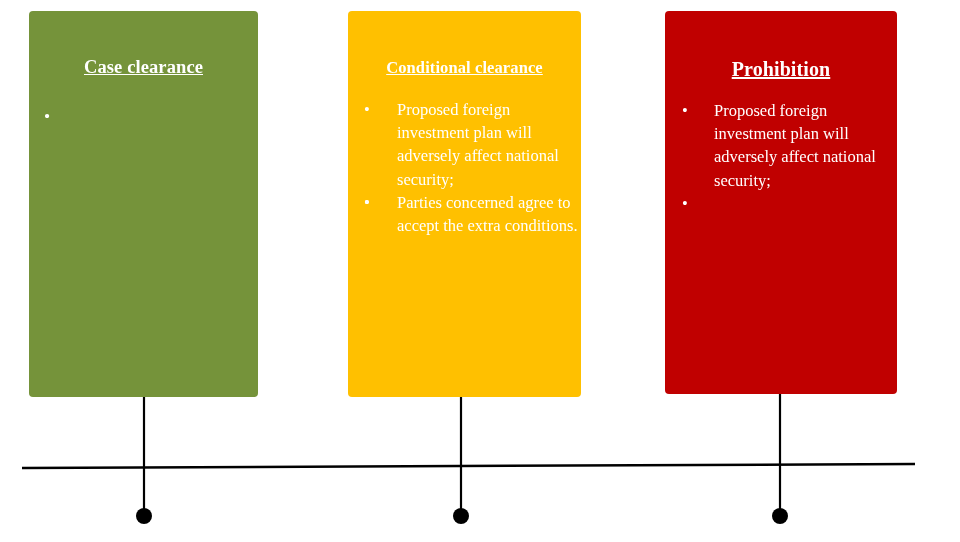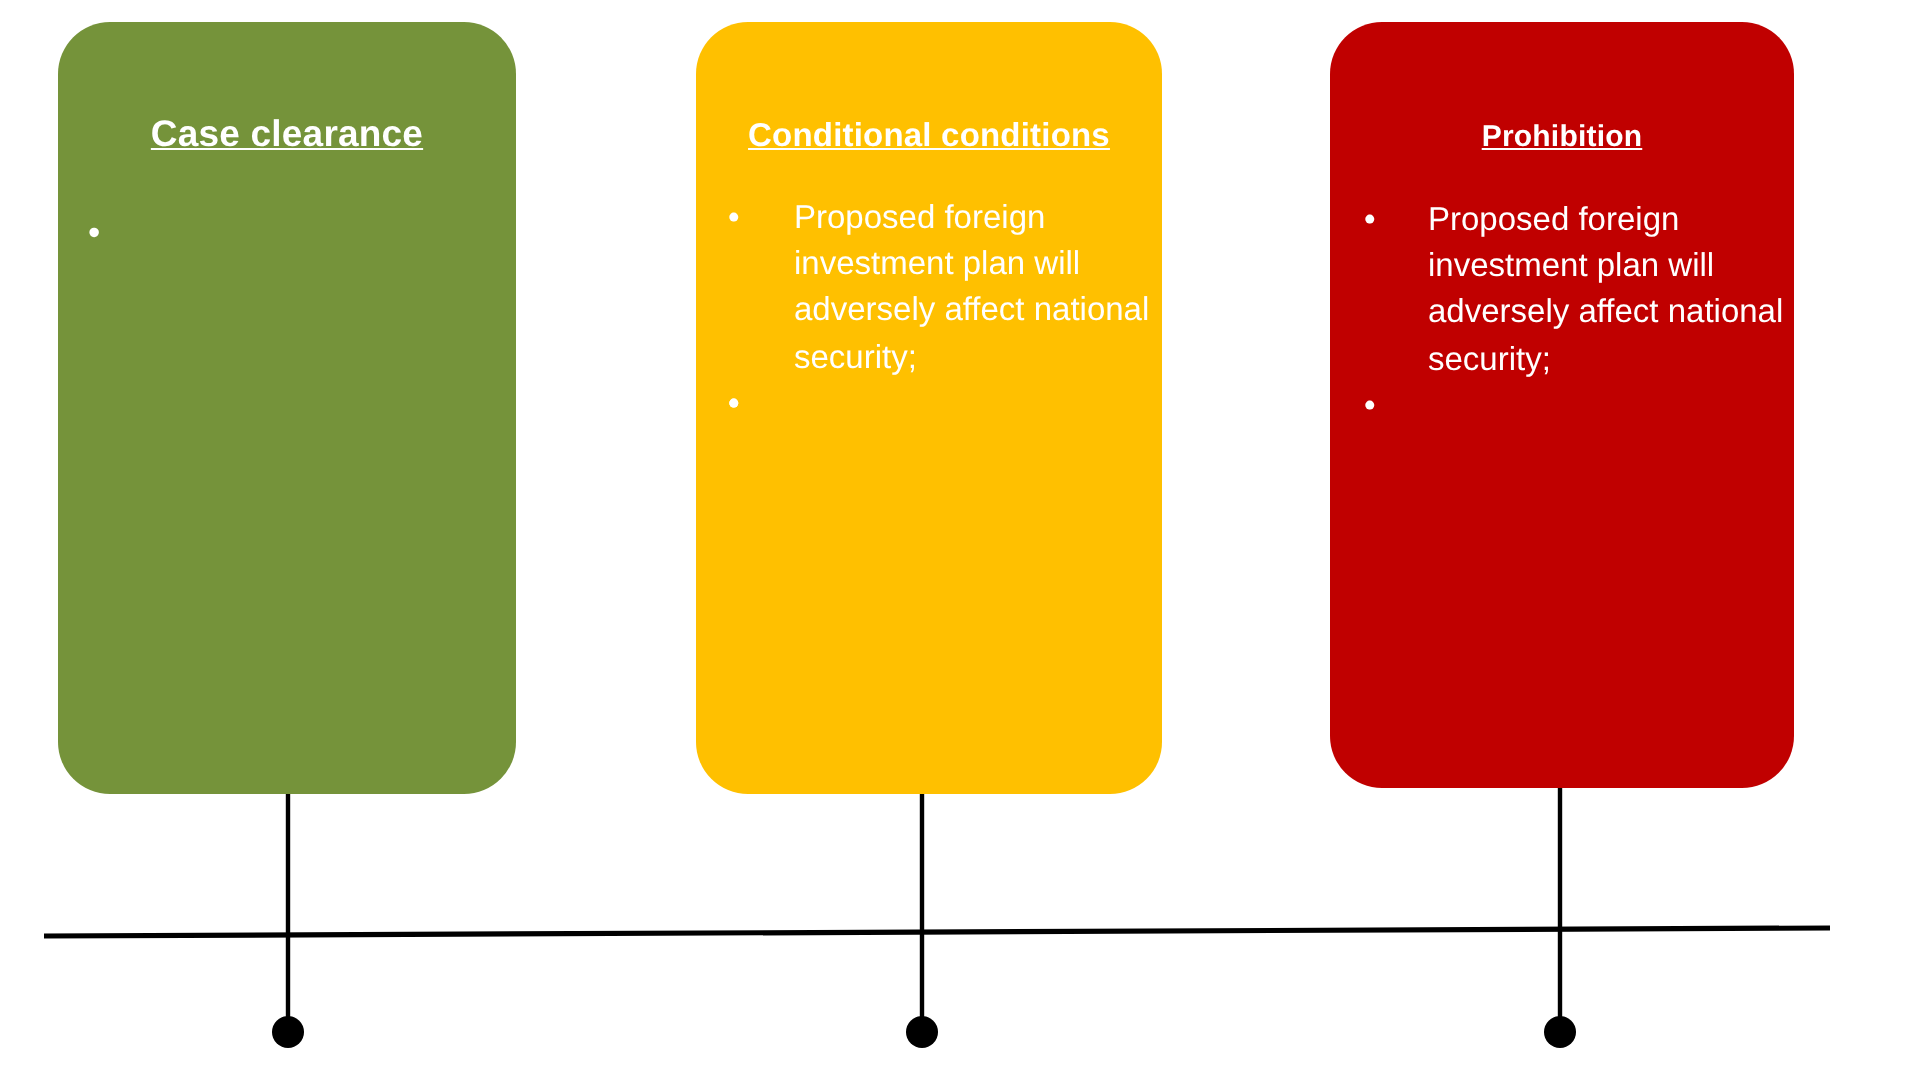--- a/index.html
+++ b/index.html
@@ -17,23 +17,24 @@
     position: relative;
     width: 960px;
     height: 542px;
     background: #ffffff;
   }
 
   
   .card {
     position: absolute;
     box-sizing: border-box;
-    border-radius: 26px;
+    border-radius: 4px;
     color: #ffffff;
     overflow: hidden;
+    font-family: Liberation Serif, serif;
   }
   .card-title {
     text-align: center;
     font-weight: bold;
     text-decoration: underline;
     color: #ffffff;
     letter-spacing: 0.1px;
   }
   .bullet-list {
     list-style: none;
@@ -106,21 +107,21 @@
 
   
   #card-prohibition {
     left: 665px;
     top: 11px;
     width: 232px;
     height: 383px;
     background: #c00000;
   }
   #card-prohibition .card-title {
-    font-size: 15px;
+    font-size: 20px;
     line-height: 20px;
     margin-top: 48px;
   }
   #card-prohibition .bullet-list {
     margin-top: 20px;
     padding-left: 17px;
   }
   #card-prohibition .bullet-item {
     font-size: 16.5px;
     line-height: 23.2px;
@@ -146,31 +147,32 @@
   <div class="card" id="card-case-clearance">
     <div class="card-title">Case clearance</div>
     <ul class="bullet-list">
       <li class="bullet-item">
         <span class="bullet-dot">•</span>
       </li>
     </ul>
   </div>
 
   <div class="card" id="card-conditional-clearance">
-    <div class="card-title">Conditional conditions</div>
+    <div class="card-title">Conditional clearance</div>
     <ul class="bullet-list">
       <li class="bullet-item">
         <span class="bullet-dot">•</span>
         <span class="bullet-text">Proposed foreign investment plan will adversely affect national security;</span>
       </li>
       <li class="bullet-item">
         <span class="bullet-dot">•</span>
       </li>
       <li class="bullet-item">
         <span class="bullet-dot">•</span>
+        <span class="bullet-text">Parties concerned agree to accept the extra conditions.</span>
       </li>
     </ul>
   </div>
 
   <div class="card" id="card-prohibition">
     <div class="card-title">Prohibition</div>
     <ul class="bullet-list">
       <li class="bullet-item">
         <span class="bullet-dot">•</span>
         <span class="bullet-text">Proposed foreign investment plan will adversely affect national security;</span>

